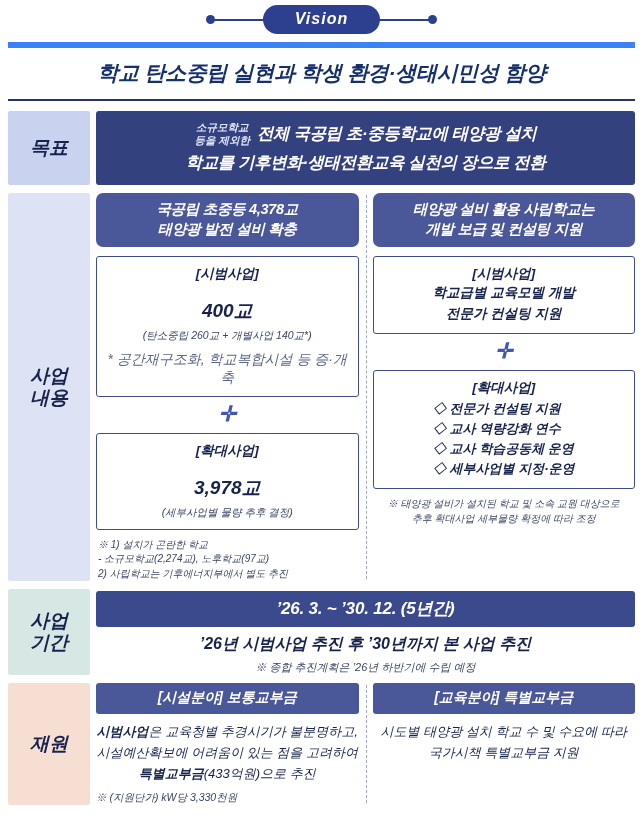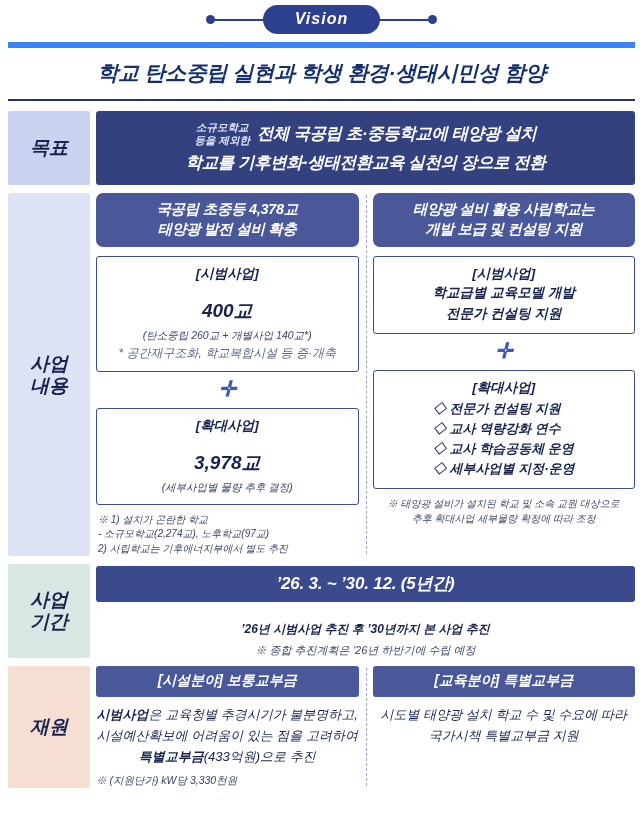--- a/index.html
+++ b/index.html
@@ -100,42 +100,42 @@
     padding: 7px 4px 8px; line-height: 1.35; letter-spacing: -0.3px;
   }
   .card {
     border: 1.5px solid #3d4c8e; border-radius: 3px;
     background: #fff; text-align: center;
     padding: 8px 6px 9px; margin-top: 9px;
   }
   .card-tag { font-size: 13.5px; font-weight: bold; color: #17234d; }
   .card-main { font-size: 19px; font-weight: bold; color: #17234d; margin-top: 15px; }
   .card-sub { font-size: 10.5px; color: #3a4566; margin-top: 4px; line-height: 1.4; }
-  .card-note { font-size: 12px; color: #5b6684; margin-top: 2px; }
+  .card-note { font-size: 14px; color: #5b6684; margin-top: 8px; }
   .card-line { font-size: 13.5px; font-weight: bold; color: #17234d; line-height: 1.5; }
   .card-list { text-align: left; display: inline-block; margin: 2px auto 0; }
   .card-list div { font-size: 13px; font-weight: bold; color: #17234d; line-height: 1.55; }
   .plus {
     text-align: center; color: #3f58b5; font-size: 21px; font-weight: bold;
     line-height: 1; margin: 6px 0 0;
   }
   .foot-note {
     font-size: 10px; color: #3a4566; line-height: 1.45; margin-top: 8px;
   }
   .foot-note.left { padding-left: 2px; }
   .foot-note.right { text-align: center; }
 
   
   .period-box { text-align: center; padding-top: 2px; }
   .period-main {
     background: #3b4a8d; color: #fff; border-radius: 3px;
     font-size: 17px; font-weight: bold; padding: 6px 0 7px;
     letter-spacing: -0.2px;
   }
-  .period-sub { font-size: 12px; font-weight: bold; color: #17234d; margin-top: 19px; }
+  .period-sub { font-size: 16px; font-weight: bold; color: #17234d; margin-top: 7px; }
   .period-note { font-size: 11px; color: #3a4566; margin-top: 5px; }
 
   
   .fund-cols {
     display: grid; grid-template-columns: 1fr 1fr; column-gap: 14px;
     position: relative;
   }
   .fund-cols:before {
     content: ""; position: absolute; left: 50%; top: 2px; bottom: 2px;
     border-left: 1px dashed #9aa7c9;

